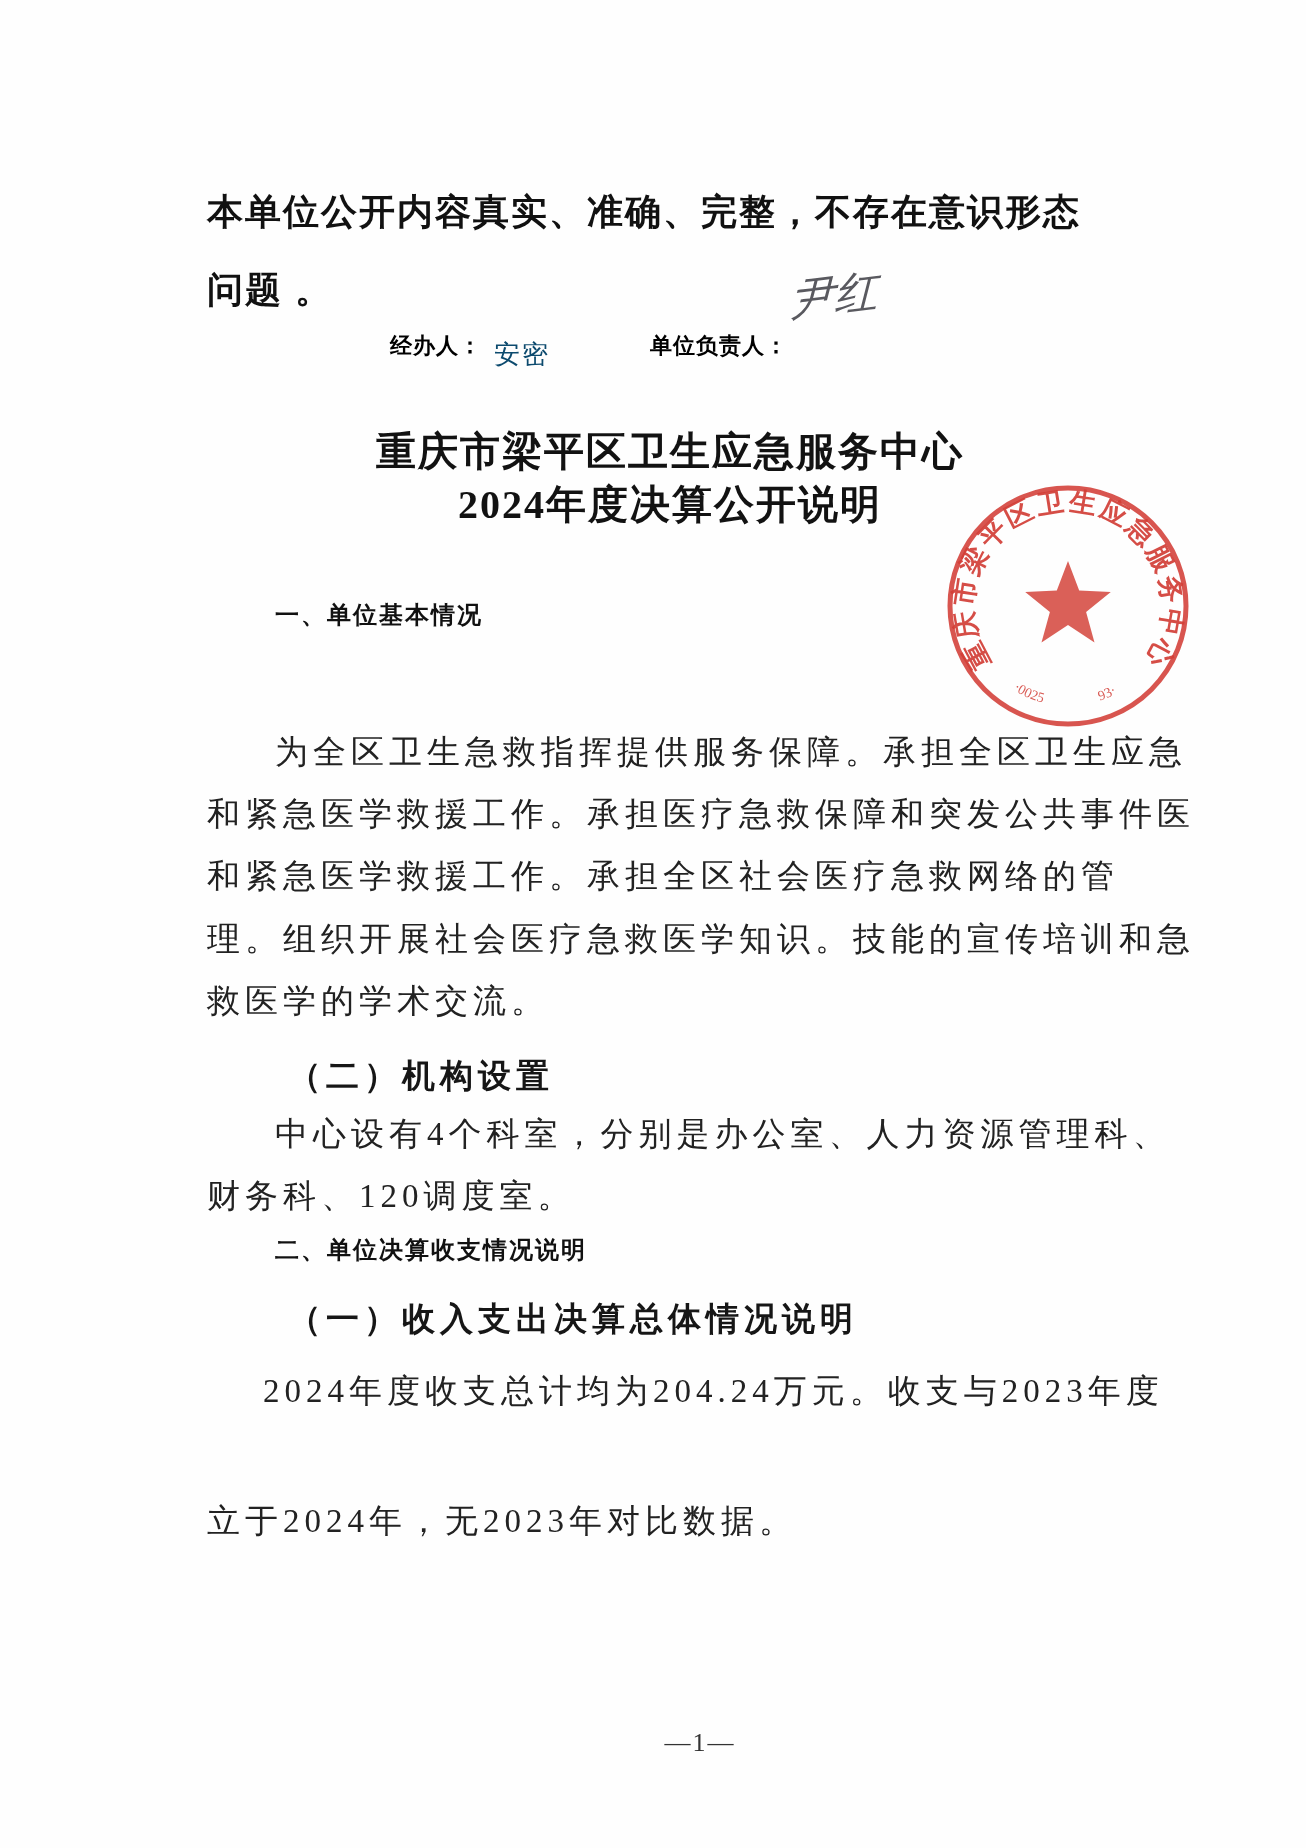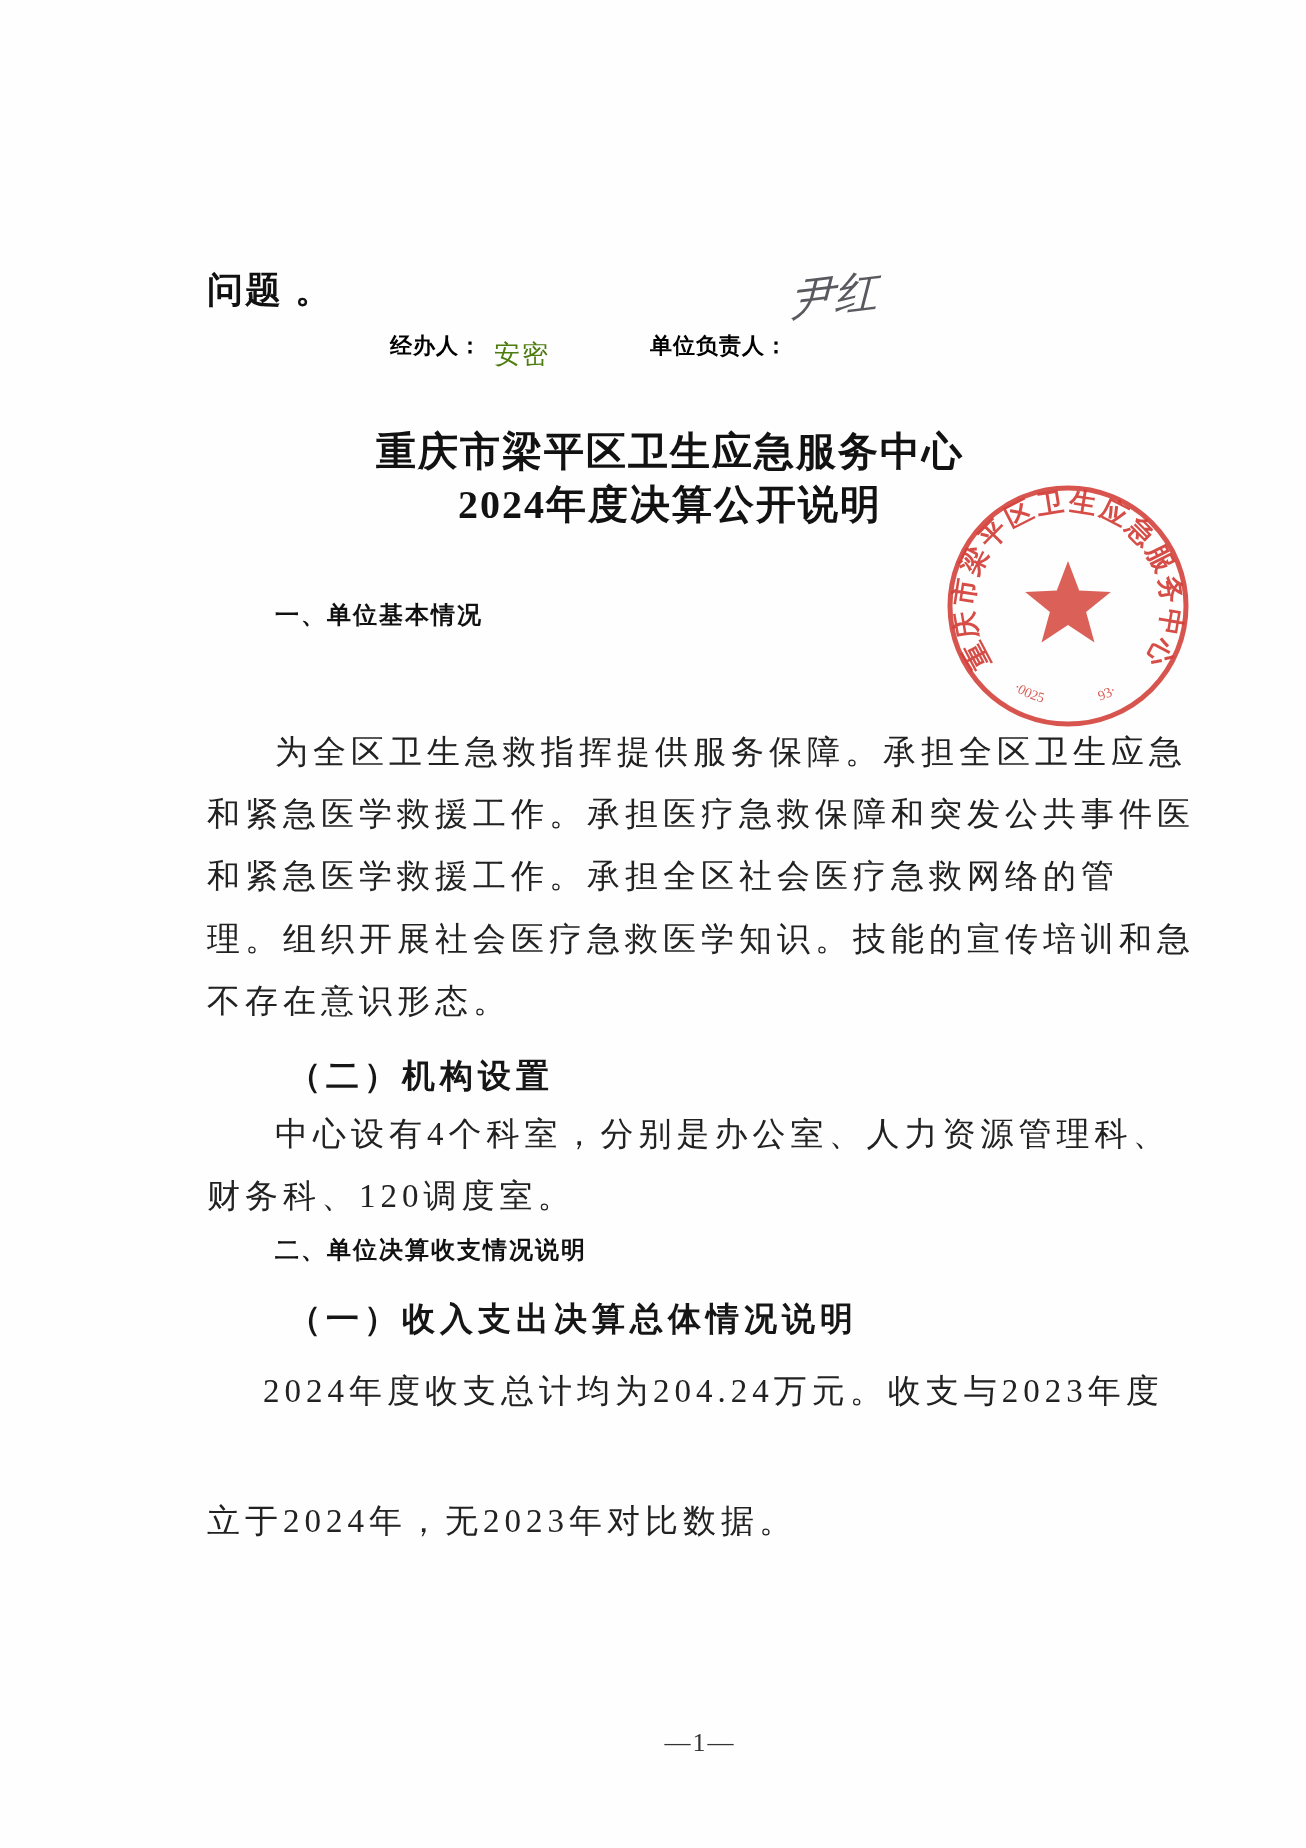--- a/index.html
+++ b/index.html
@@ -14,21 +14,21 @@
   }
   .abs{position:absolute;white-space:nowrap;}
   .stmt{
     font-family:"Liberation Sans","DejaVu Sans",sans-serif;
     font-weight:bold;font-size:36px;line-height:40px;letter-spacing:2px;color:#111;
   }
   .siglabel{
     font-family:"Liberation Sans","DejaVu Sans",sans-serif;
     font-weight:bold;font-size:22px;letter-spacing:1px;color:#000000;
   }
-  .signame{font-size:26px;letter-spacing:2px;color:#4d7c0f;}
+  .signame{font-size:26px;letter-spacing:2px;color:#0c4a6e;}
   .signature{
     font-size:44px;font-style:italic;color:#3d3d44;
     transform:rotate(-7deg) skewX(-8deg);transform-origin:left bottom;opacity:.85;
   }
   .doctitle{
     left:150px;width:1040px;text-align:center;
     font-weight:bold;font-size:40px;letter-spacing:2px;color:#121212;
   }
   .h1{
     font-family:"Liberation Sans","DejaVu Sans",sans-serif;
@@ -37,20 +37,21 @@
   .h2{font-weight:bold;font-size:33px;letter-spacing:5px;color:#161616;}
   .bodyline{font-size:33px;letter-spacing:5px;color:#222;}
   .pagenum{left:400px;width:600px;text-align:center;font-size:26px;letter-spacing:2px;color:#333;}
   .seal{position:absolute;left:935px;top:473px;opacity:.92;pointer-events:none;}
 </style>
 </head>
 <body>
 
 <div class="page">
 
+  <div class="abs stmt" style="left:207px;top:192px;">本单位公开内容真实、准确、完整，不存在意识形态</div>
   <div class="abs stmt" style="left:207px;top:270px;">问题 。</div>
 
   <div class="abs siglabel" style="left:390px;top:331px;">经办人：</div>
   <div class="abs signame" style="left:494px;top:337px;">安密</div>
   <div class="abs siglabel" style="left:650px;top:331px;">单位负责人：</div>
   <div class="abs signature" style="left:790px;top:272px;">尹红</div>
 
   <div class="abs doctitle" style="top:424px;">重庆市梁平区卫生应急服务中心</div>
   <div class="abs doctitle" style="top:477px;">2024年度决算公开说明</div>
 
@@ -69,21 +70,21 @@
       <textPath href="#sealBottomArc" startOffset="80%" text-anchor="middle">93·</textPath>
     </text>
   </svg>
 
   <div class="abs h1" style="left:275px;top:599px;">一、单位基本情况</div>
 
   <div class="abs bodyline" style="left:275px;top:730px;">为全区卫生急救指挥提供服务保障。承担全区卫生应急</div>
   <div class="abs bodyline" style="left:207px;top:792px;">和紧急医学救援工作。承担医疗急救保障和突发公共事件医</div>
   <div class="abs bodyline" style="left:207px;top:854px;">和紧急医学救援工作。承担全区社会医疗急救网络的管</div>
   <div class="abs bodyline" style="left:207px;top:917px;">理。组织开展社会医疗急救医学知识。技能的宣传培训和急</div>
-  <div class="abs bodyline" style="left:207px;top:979px;">不存在意识形态。</div>
+  <div class="abs bodyline" style="left:207px;top:979px;">救医学的学术交流。</div>
 
   <div class="abs h2" style="left:288px;top:1042px;margin-top:12px;">（二）机构设置</div>
 
   <div class="abs bodyline" style="left:275px;top:1112px;">中心设有4个科室，分别是办公室、人力资源管理科、</div>
   <div class="abs bodyline" style="left:207px;top:1174px;">财务科、120调度室。</div>
 
   <div class="abs h1" style="left:275px;top:1234px;">二、单位决算收支情况说明</div>
   <div class="abs h2" style="left:288px;top:1297px;">（一）收入支出决算总体情况说明</div>
 
   <div class="abs bodyline" style="left:263px;top:1369px;">2024年度收支总计均为204.24万元。收支与2023年度</div>

